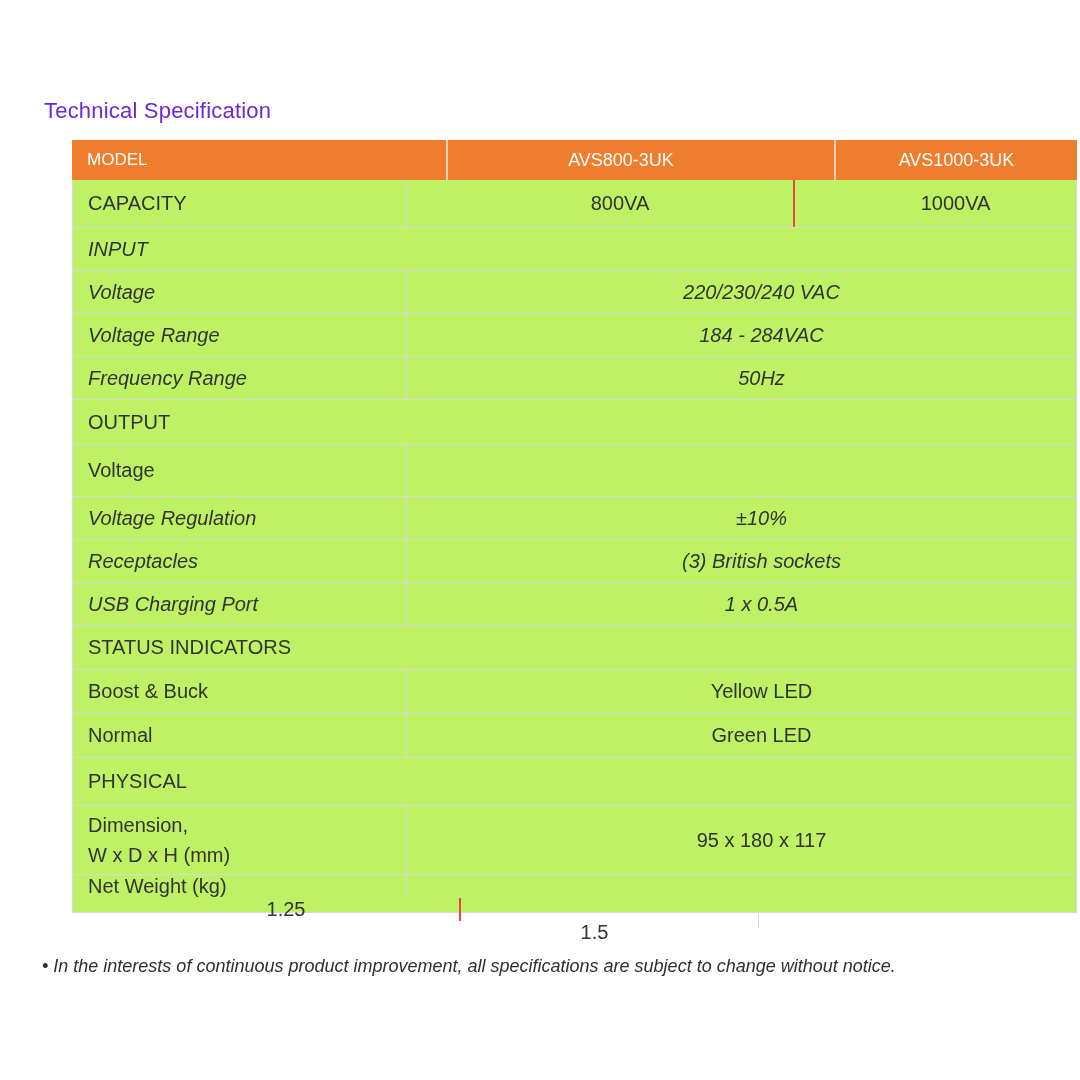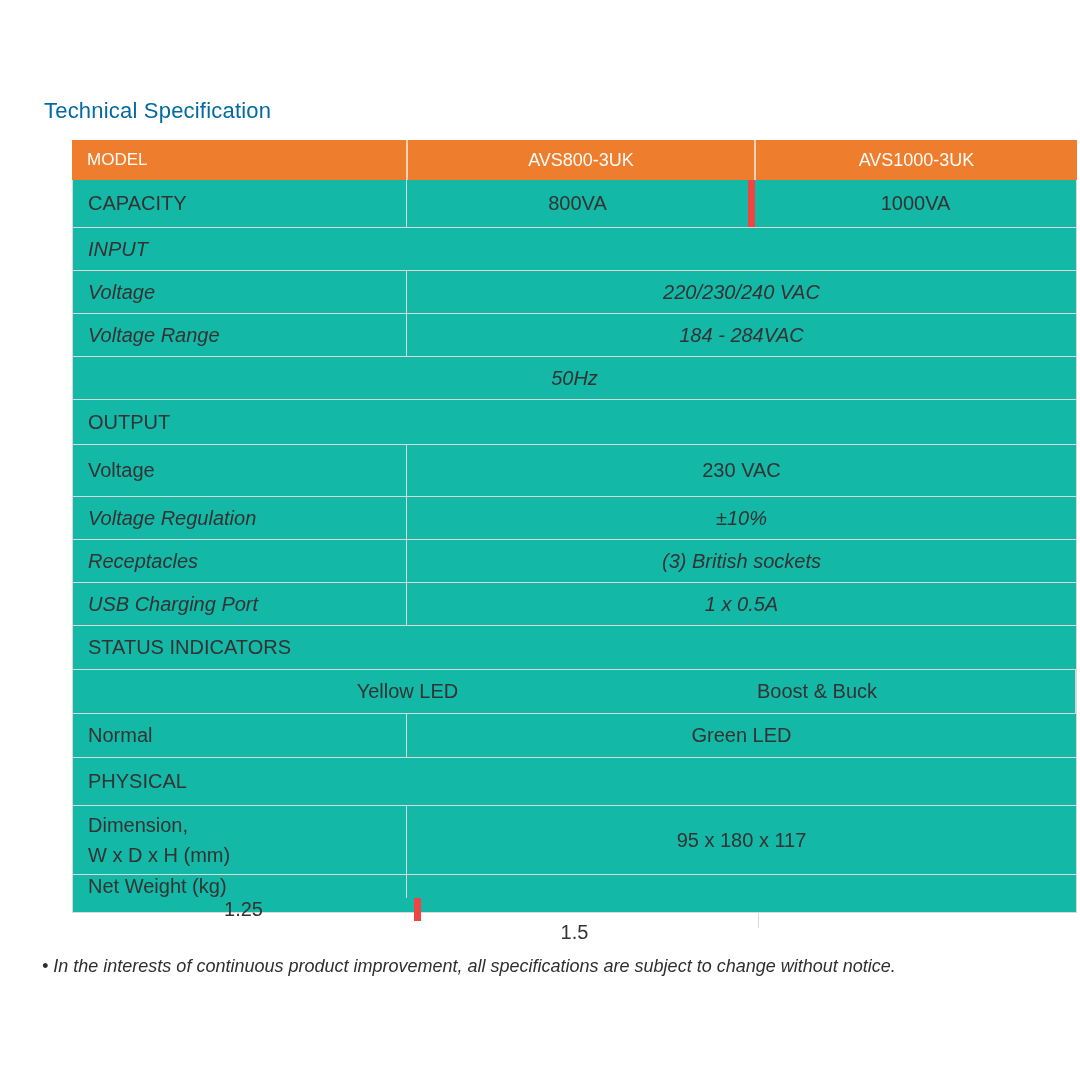--- a/index.html
+++ b/index.html
@@ -15,37 +15,37 @@
     position: relative;
     width: 1080px;
     height: 1080px;
     background: #ffffff;
   }
   .page-title {
     position: absolute;
     left: 44px;
     top: 98px;
     font-size: 22px;
-    color: #0369a1;
+    color: #6d28d9;
     letter-spacing: 0.2px;
   }
   .spec-table {
     position: absolute;
     left: 38px;
     top: 140px;
     width: 1005px;
     font-size: 20px;
     color: #333333;
     padding-left: 34px;
   }
   .row {
     display: flex;
     box-sizing: border-box;
     align-items: stretch;
-    background: #14b8a6;
+    background: #bef264;
   }
   .row.header {
     background: #ee7e2d;
     color: #fdfdfb;
     height: 40px;
     font-size: 18px;
   }
   .tbody {
     border-left: 1px solid #d9d9d9;
     border-right: 1px solid #d9d9d9;
@@ -60,27 +60,28 @@
   }
   .cell.label {
     width: 334px;
     padding-left: 15px;
     flex-shrink: 0;
   }
   .row.header .cell.label { font-size: 17px; }
   .cell.value {
     justify-content: center;
     text-align: center;
+    margin-left: 40px;
   }
   .cell.v-first { width: 348px; flex-shrink: 0; }
   .cell.v-last  { flex: 1; }
   .cell.v-merged { flex: 1; }
   .tbody .cell.label { border-right: 1px solid #d9d9d9; }
   .tbody .row.section .cell.label { border-right: none; width: 100%; }
-  .tbody .cell.v-first.bordered { border-right: 7px solid #ef4444; text-align: center; }
+  .tbody .cell.v-first.bordered { border-right: 2px solid #ef4444; text-align: center; }
   .row.header .cell.v-first,
   .row.header .cell.v-last {
     border-left: 2px solid rgba(255,255,255,0.65);
     justify-content: center;
   }
   .two-line { line-height: 30px; }
   .footnote {
     position: absolute;
     left: 42px;
     top: 956px;
@@ -136,30 +137,30 @@
         <div class="cell label">Voltage</div>
         <div class="cell value v-merged">220/230/240 VAC</div>
       </div>
 
       <div class="row h43">
         <div class="cell label">Voltage Range</div>
         <div class="cell value v-merged">184 - 284VAC</div>
       </div>
 
       <div class="row h43">
+        <div class="cell label">Frequency Range</div>
         <div class="cell value v-merged">50Hz</div>
       </div>
 
       <div class="row section h45">
         <div class="cell label">OUTPUT</div>
       </div>
 
       <div class="row h52">
         <div class="cell label">Voltage</div>
-        <div class="cell value v-merged">230 VAC</div>
       </div>
 
       <div class="row h43">
         <div class="cell label">Voltage Regulation</div>
         <div class="cell value v-merged">±10%</div>
       </div>
 
       <div class="row h43">
         <div class="cell label">Receptacles</div>
         <div class="cell value v-merged">(3) British sockets</div>
@@ -168,22 +169,22 @@
       <div class="row h43">
         <div class="cell label">USB Charging Port</div>
         <div class="cell value v-merged">1 x 0.5A</div>
       </div>
 
       <div class="row section h44">
         <div class="cell label">STATUS INDICATORS</div>
       </div>
 
       <div class="row h44">
+        <div class="cell label">Boost &amp; Buck</div>
         <div class="cell value v-merged">Yellow LED</div>
-        <div class="cell label">Boost &amp; Buck</div>
       </div>
 
       <div class="row h44">
         <div class="cell label">Normal</div>
         <div class="cell value v-merged">Green LED</div>
       </div>
 
       <div class="row section h48">
         <div class="cell label">PHYSICAL</div>
       </div>

